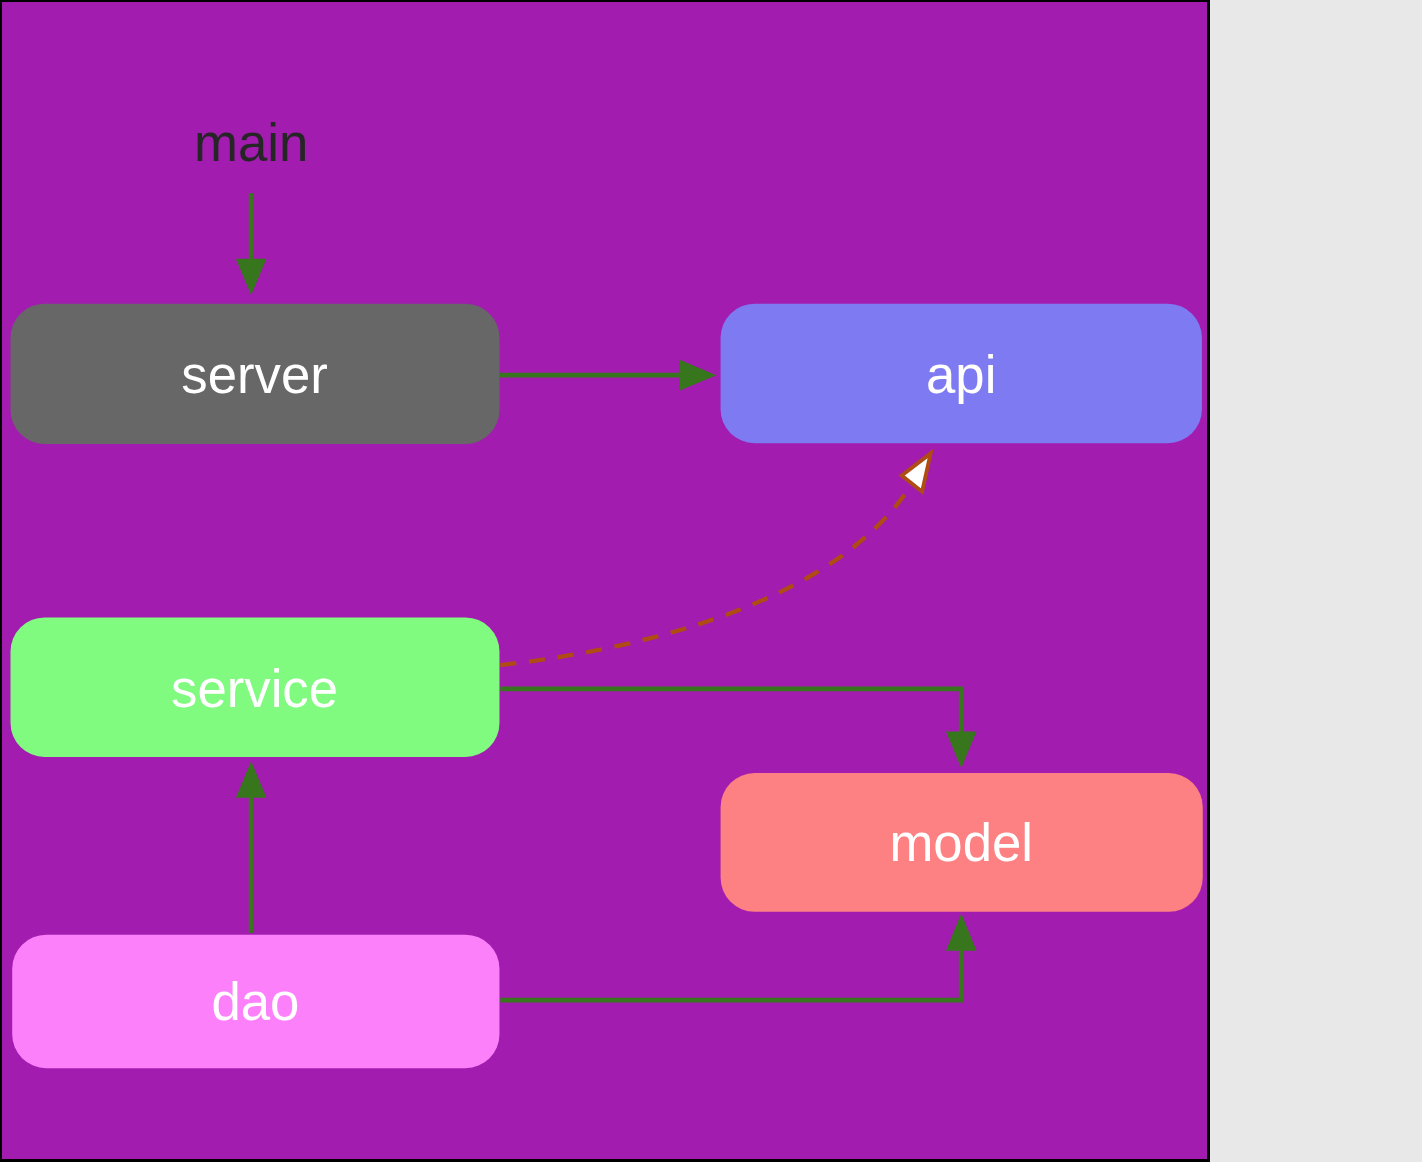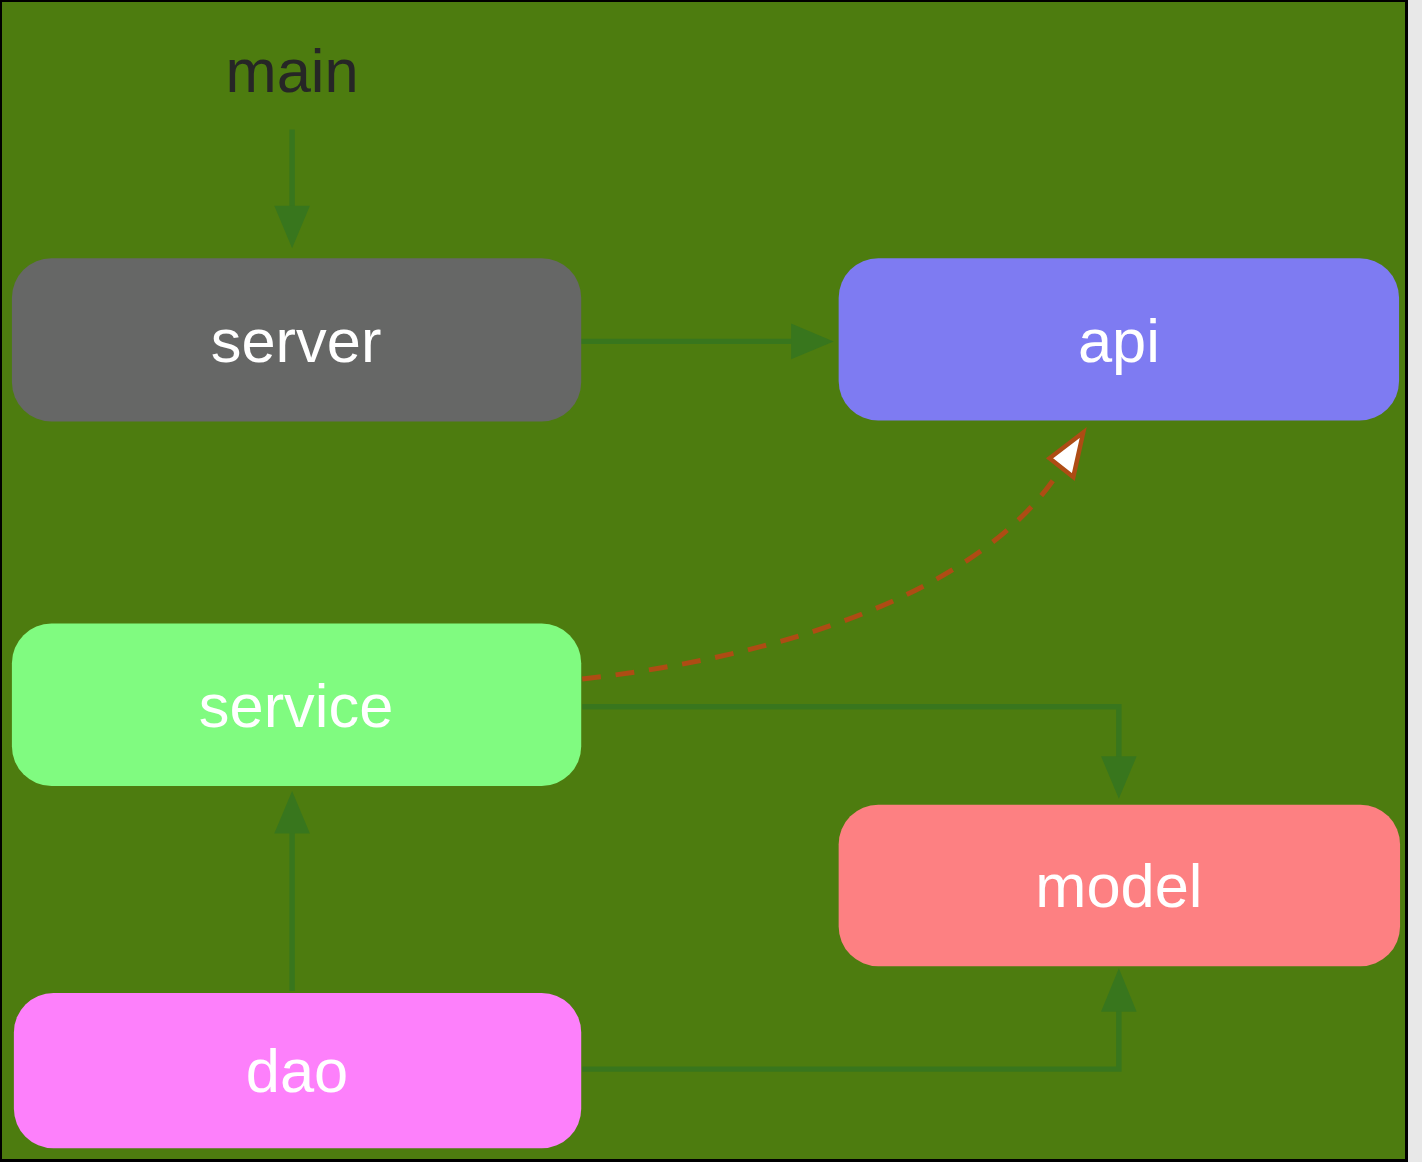--- a/index.html
+++ b/index.html
@@ -1,20 +1,20 @@
 <!DOCTYPE html>
 <html><head>
 <meta charset="utf-8">
 <style>
   html, body { margin: 0; padding: 0; background: #e8e8e8; }
   .canvas {
     position: relative;
-    width: 1408px;
+    width: 1210px;
     height: 1162px;
-    background: #4d7c0f;
+    background: #a21caf;
     border-style: solid;
     border-color: #000000;
     border-width: 2px 3px 3px 2px;
     box-sizing: border-box;
     overflow: hidden;
     font-family: "Liberation Sans", "DejaVu Sans", sans-serif;
   }
   .canvas svg { display: block; width: 100%; height: 100%; }
   .node-label {
     font-family: "Liberation Sans", "DejaVu Sans", sans-serif;

